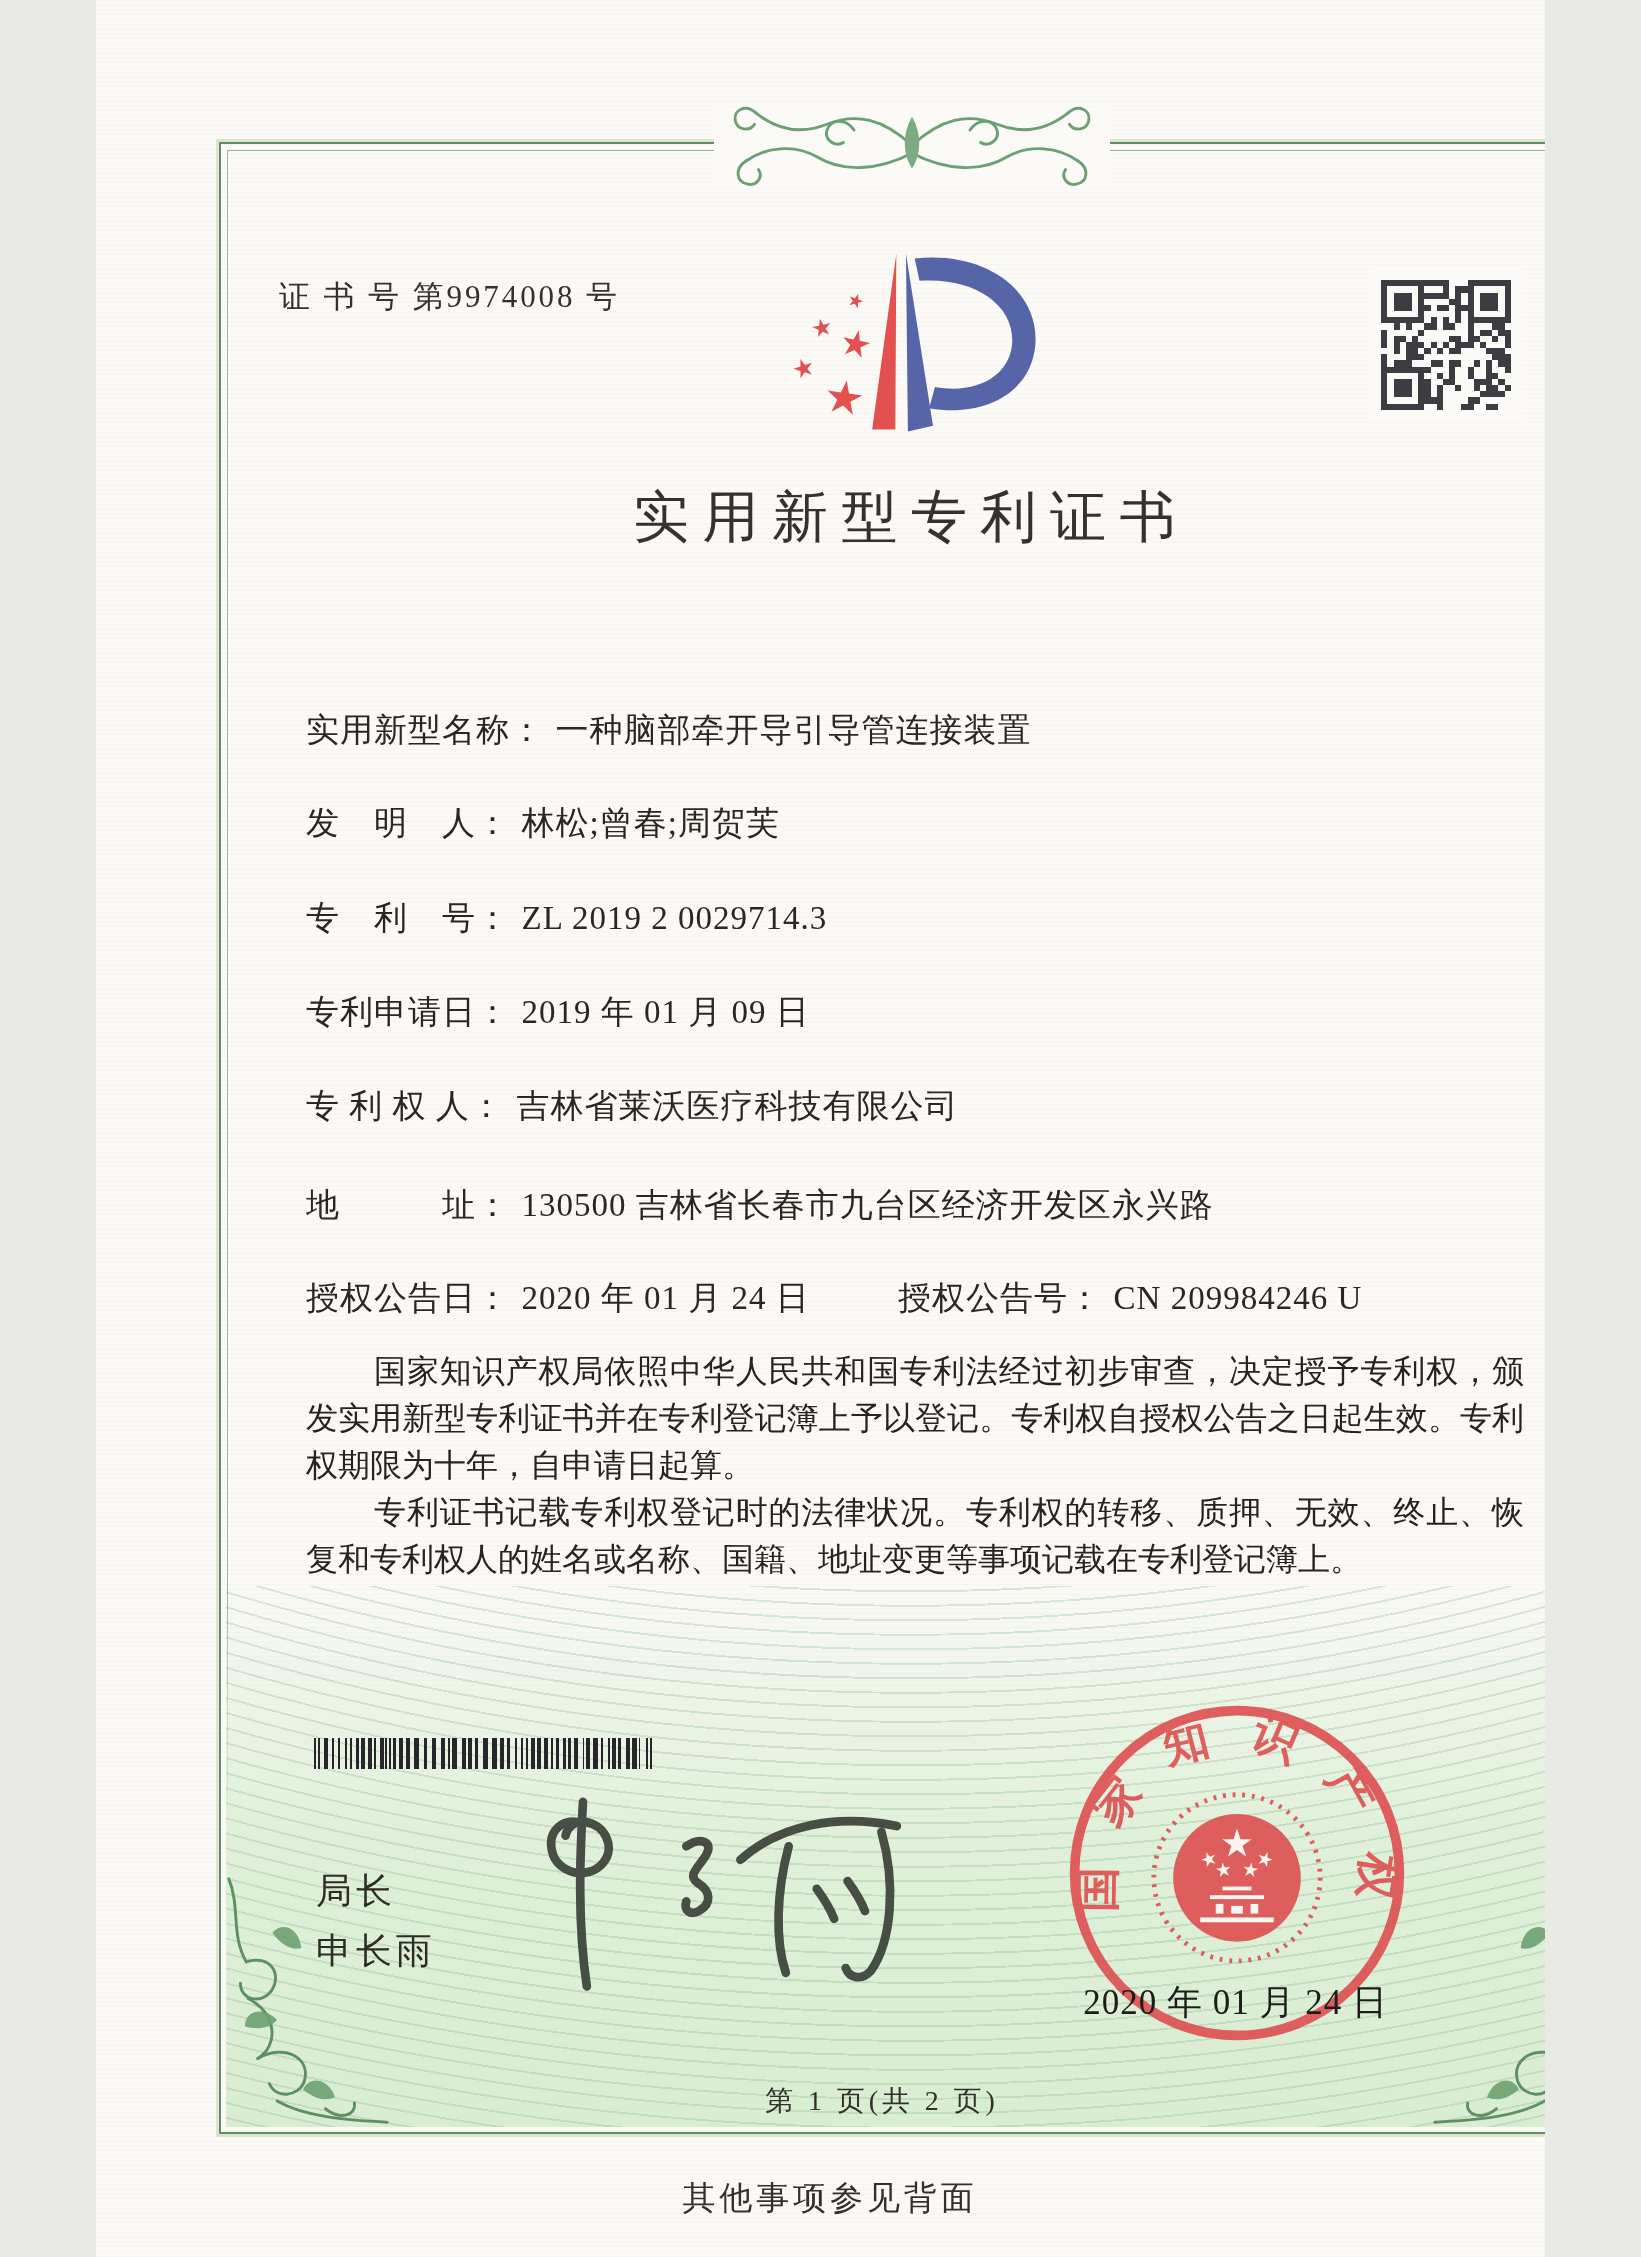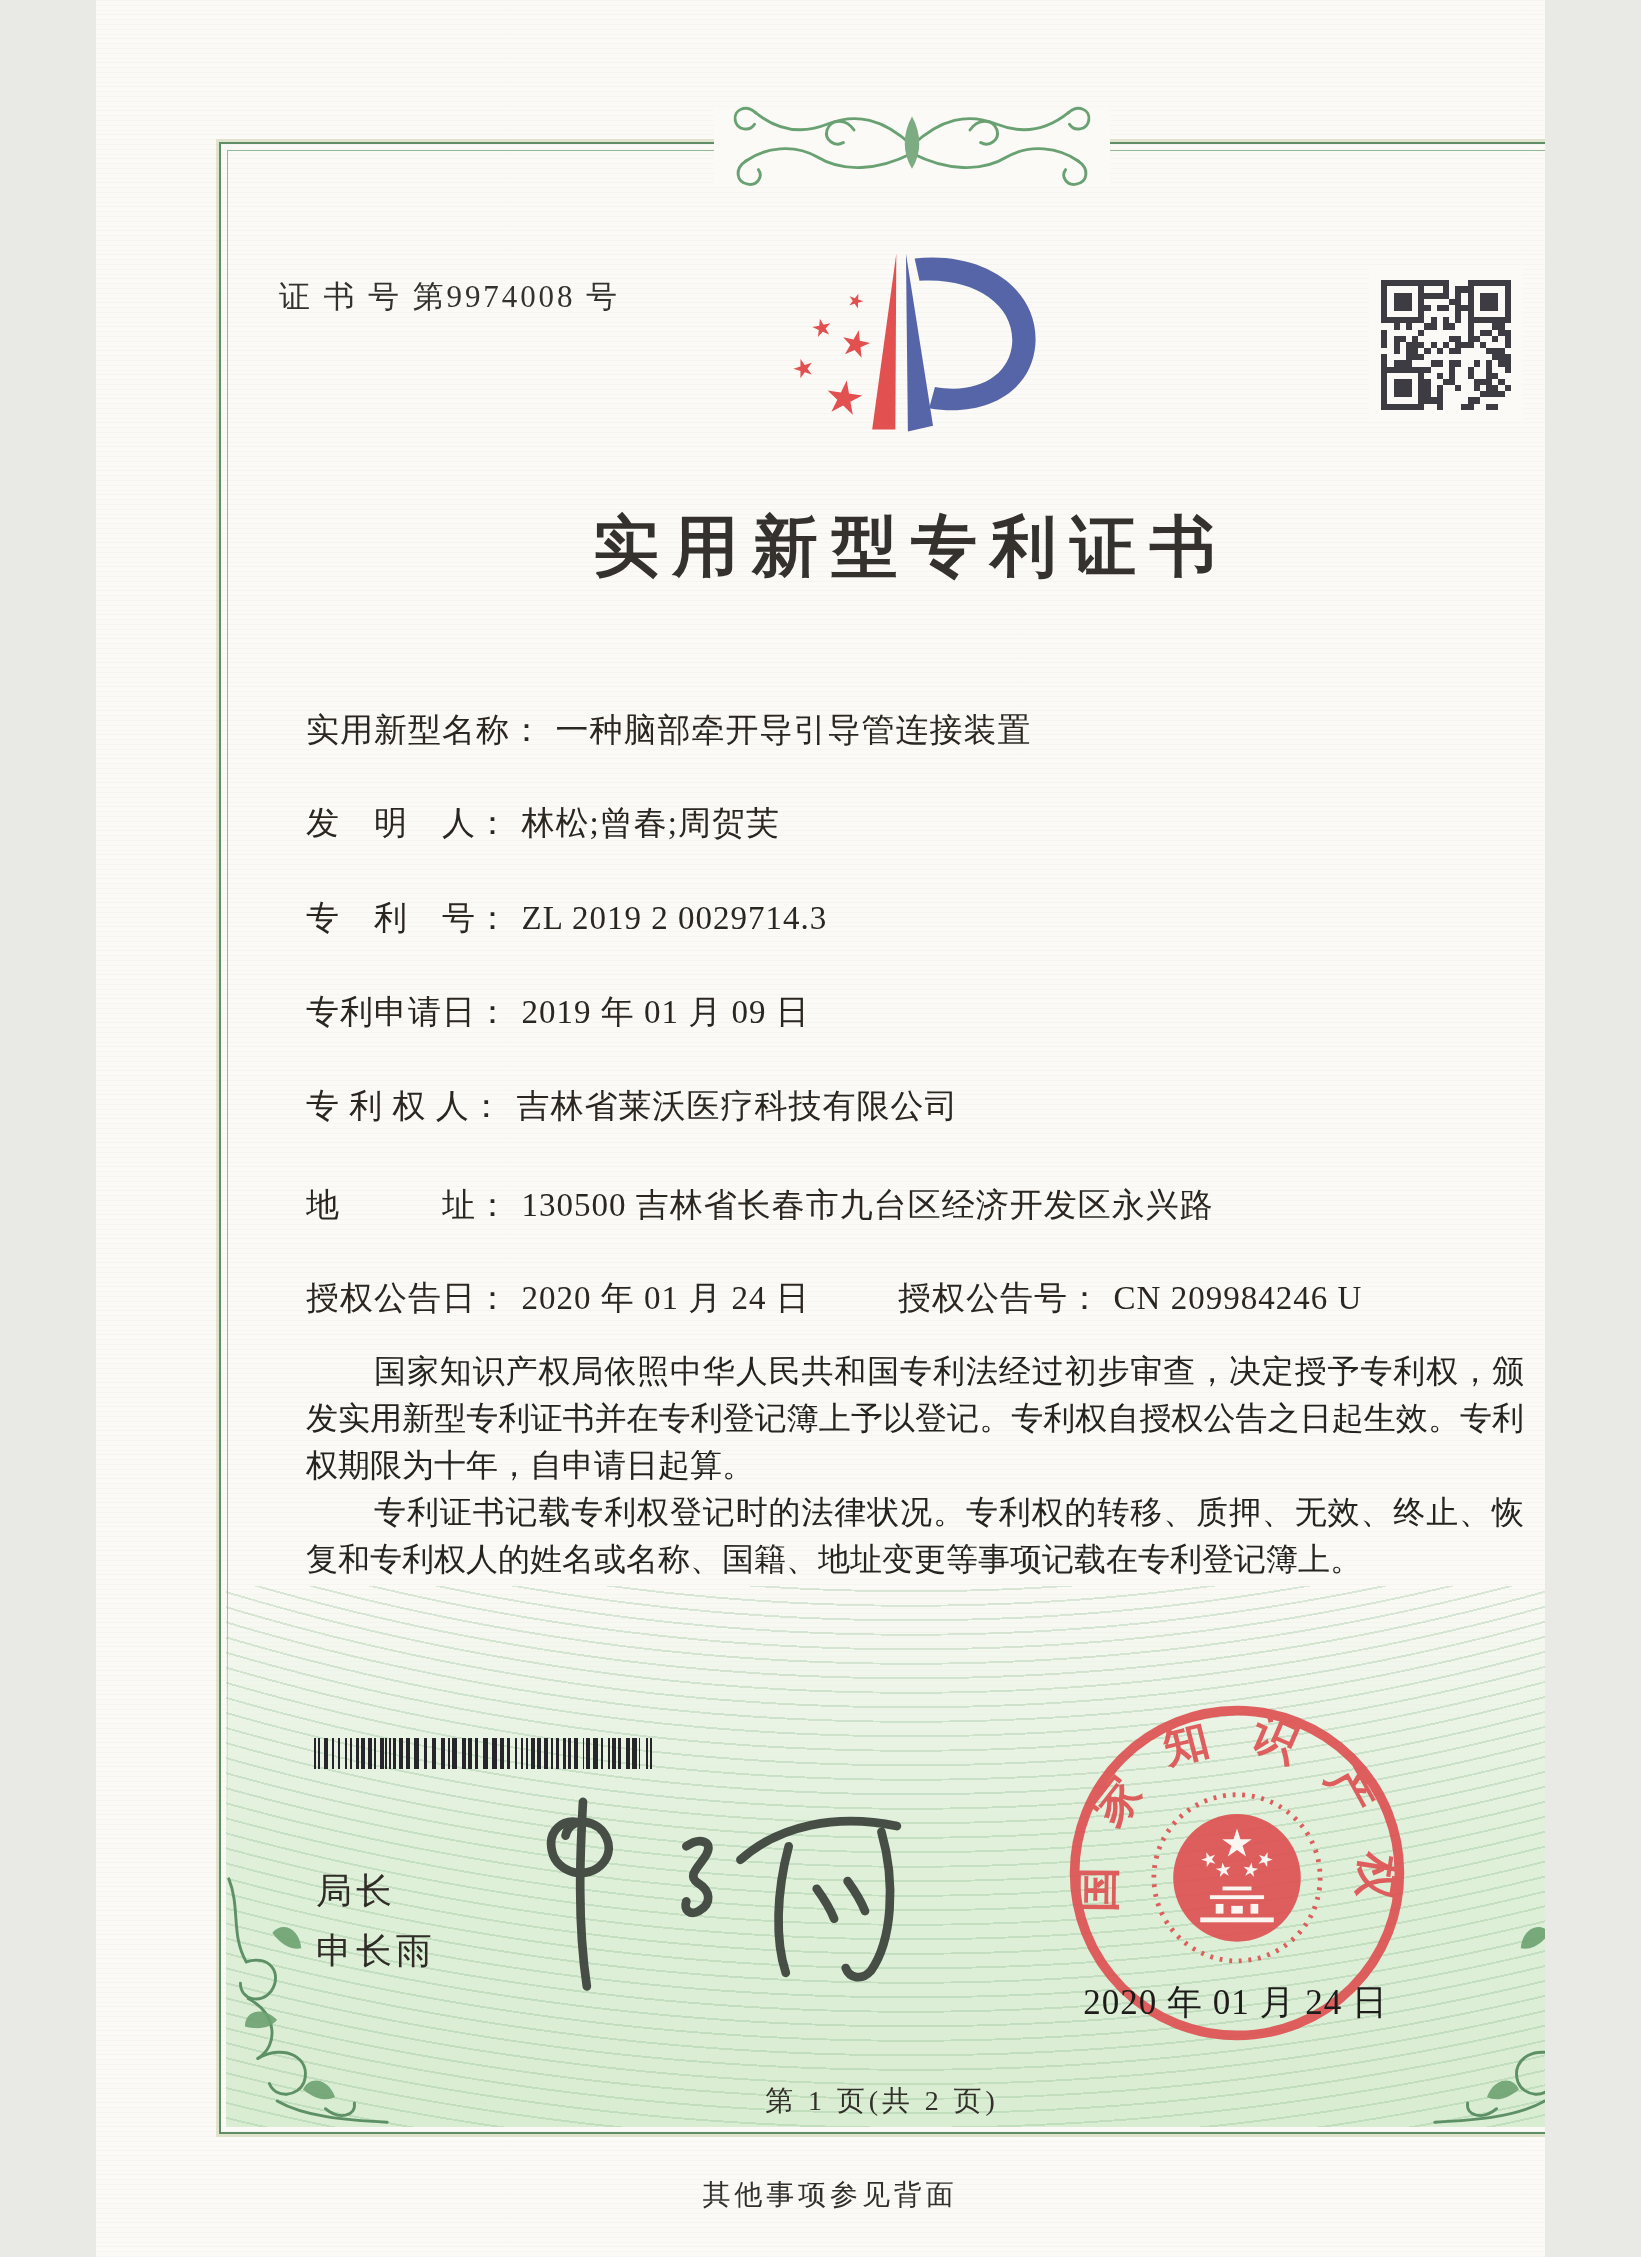--- a/index.html
+++ b/index.html
@@ -23,22 +23,22 @@
   }
   .green-band{
     position:absolute;left:4.8px;right:4.8px;bottom:4.8px;height:541px;
     background-image:
       repeating-radial-gradient(circle at 50% -420%, rgba(120,175,125,.26) 0 1.9px, rgba(0,0,0,0) 1.9px 14.5px),
       linear-gradient(180deg, rgba(226,241,221,0) 0px, rgba(226,241,221,.62) 126px, #e0f0da 251px, #d9edd2 100%);
   }
   .content{position:absolute;inset:0;z-index:3;}
   .cert-no{position:absolute;left:183px;top:276px;font-size:31px;letter-spacing:2.9px;color:#35322d;}
   .title{
-    position:absolute;left:123px;width:1384px;top:502px;text-align:center;
-    font-size:66px;font-weight:700;letter-spacing:13.5px;color:#35322e;
+    position:absolute;left:123px;width:1384px;top:480px;text-align:center;
+    font-size:56px;font-weight:400;letter-spacing:13.5px;color:#35322e;
     font-family:"Liberation Serif","DejaVu Serif",serif;
   }
   .row{position:absolute;left:210px;font-size:33px;white-space:nowrap;color:#2b2620;}
   .row .lbl{display:inline-block;min-width:199px;letter-spacing:1px;}
   .row .val{margin-left:11.6px;letter-spacing:1px;}
   .grant2{position:absolute;left:592px;top:0;}
   .grant2 .lbl{min-width:0;}
   .paras{
     position:absolute;left:210px;top:1348px;width:1218px;
     font-size:32px;line-height:47px;text-align:justify;color:#262320;
@@ -50,21 +50,21 @@
   .seal-date{
     position:absolute;left:980px;top:1979px;width:319px;text-align:center;
     font-size:35px;letter-spacing:1px;color:#1d1c1a;z-index:5;
   }
   .footer-page{
     position:absolute;left:751px;top:2082px;transform:translateX(-50%);
     font-size:28px;letter-spacing:3.9px;color:#33302b;margin-left:35px;
   }
   .back-note{
     position:absolute;left:734px;top:2176px;transform:translateX(-50%);
-    font-size:28px;letter-spacing:3.9px;color:#33302b;
+    font-size:33px;letter-spacing:3.9px;color:#33302b;
   }
   .abs{position:absolute;}
   svg{display:block;}
 </style>
 </head>
 <body>
 
 <div class="page">
 
   <div class="frame">

